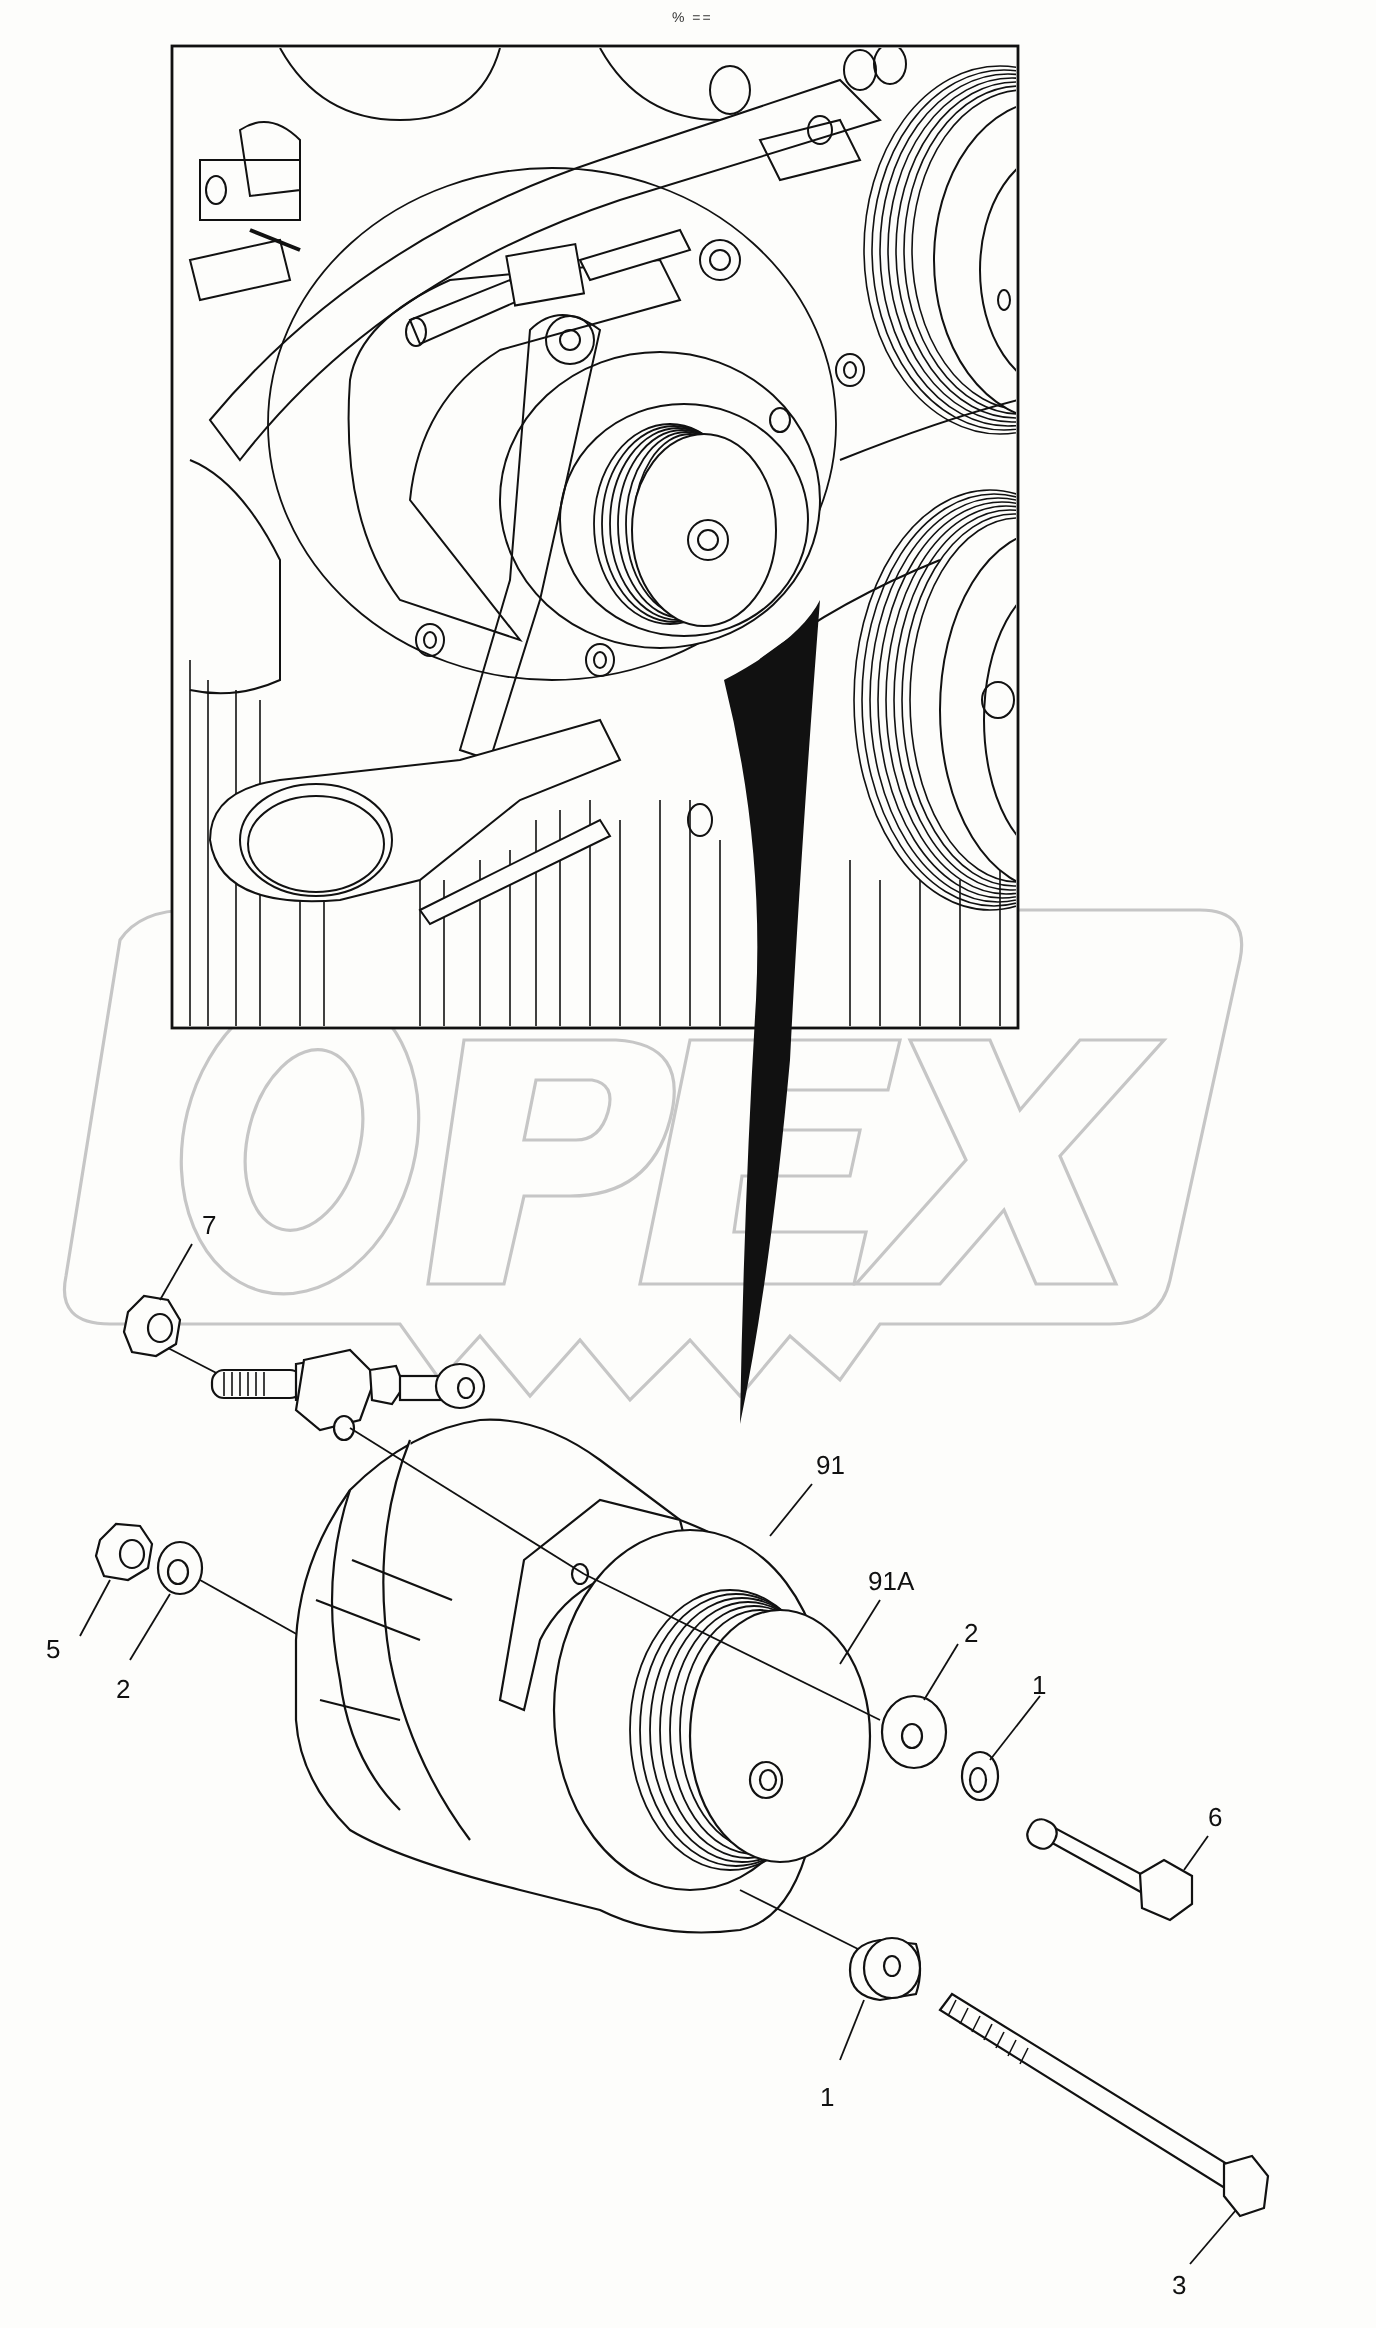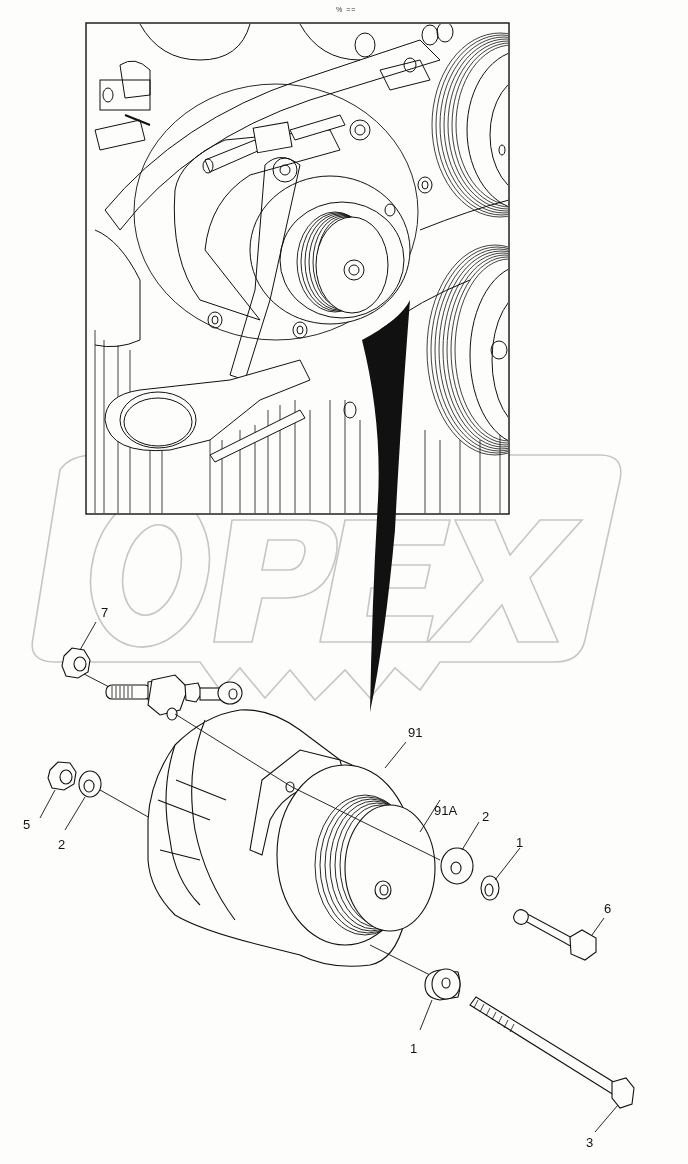--- a/index.html
+++ b/index.html
@@ -274,20 +274,20 @@
         <line x1="420" y1="1030" x2="432" y2="1000"></line>
         <line x1="595" y1="1132" x2="618" y2="1105"></line>
       </g>
     </g>
   </svg>
 
   <div class="label" style="left:101px; top:606px;">7</div>
   <div class="label" style="left:23px; top:818px;">5</div>
   <div class="label" style="left:58px; top:838px;">2</div>
   <div class="label" style="left:408px; top:726px;">91</div>
-  <div class="label" style="left:434px; top:784px;margin-top:20px;">91A</div>
+  <div class="label" style="left:434px; top:784px;">91A</div>
   <div class="label" style="left:482px; top:810px;">2</div>
   <div class="label" style="left:516px; top:836px;">1</div>
   <div class="label" style="left:604px; top:902px;">6</div>
   <div class="label" style="left:410px; top:1042px;">1</div>
   <div class="label" style="left:586px; top:1136px;">3</div>
 
 </div>
 
 </body></html>

